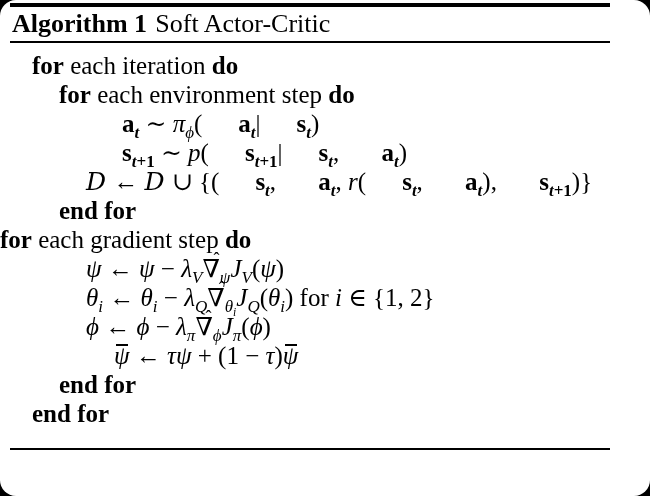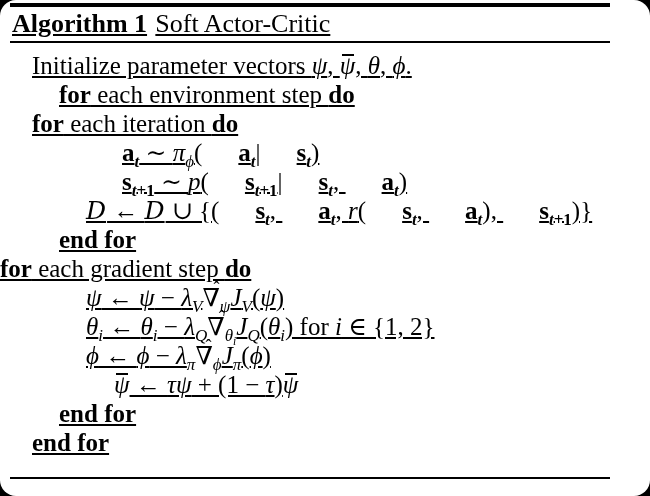--- a/index.html
+++ b/index.html
@@ -8,21 +8,20 @@
     background:var(--bg,#000000);
     overflow:hidden;
     font-family:"Liberation Serif","DejaVu Serif",serif;
   }
   .card{
     position:absolute;inset:0;
     background:var(--card,#ffffff);
     color:var(--ink,#000000);
     border-radius:16px;
     overflow:hidden;
-    text-decoration:underline;
   }
   .rule{background:var(--ink,#000000);margin-left:10px;margin-right:40px;}
   .rule.thick{height:4px;margin-top:3px;}
   .rule.thin{height:2px;}
   .title-row{
     font-size:26px;line-height:30px;
     padding:2px 0 2px 12px;
     white-space:nowrap;
   }
   .alg-label{font-weight:bold;}
@@ -53,23 +52,22 @@
   .rule.bottom{margin-top:20px;}
 </style>
 </head>
 <body>
 
 <div class="card">
   <div class="rule thick"></div>
   <div class="title-row"><span class="alg-label">Algorithm 1</span><span class="alg-name">Soft Actor-Critic</span></div>
   <div class="rule thin"></div>
   <div class="body" id="alg-body">
-      <div class="line" style="padding-left: 32px;"><span class="seg p">Initialize parameter vectors </span><span class="seg m">ψ</span><span class="seg p">, </span><span class="seg m ov">ψ</span><span class="seg p">, </span><span class="seg m">θ</span><span class="seg p">, </span><span class="seg m">ϕ</span><span class="seg p">.</span></div>
+      <div class="line" style="padding-left: 32px;"><span class="seg b">for</span><span class="seg p"> each iteration </span><span class="seg b">do</span></div>
       <div class="line" style="padding-left: 59px;"><span class="seg b">for</span><span class="seg p"> each environment step </span><span class="seg b">do</span></div>
-      <div class="line" style="padding-left: 32px;"><span class="seg b">for</span><span class="seg p"> each iteration </span><span class="seg b">do</span></div>
       <div class="line" style="padding-left: 86px;"><span class="seg mb">a<sub class="msub"><span class="seg m">t</span></sub></span><span class="seg p"> ∼ </span><span class="seg m">π<sub class="msub"><span class="seg m">ϕ</span></sub></span><span class="seg p">(</span><span class="seg mb">a<sub class="msub"><span class="seg m">t</span></sub></span><span class="seg p">|</span><span class="seg mb">s<sub class="msub"><span class="seg m">t</span></sub></span><span class="seg p">)</span></div>
       <div class="line" style="padding-left: 86px;"><span class="seg mb">s<sub class="msub"><span class="seg m">t</span><span class="seg p">+1</span></sub></span><span class="seg p"> ∼ </span><span class="seg m">p</span><span class="seg p">(</span><span class="seg mb">s<sub class="msub"><span class="seg m">t</span><span class="seg p">+1</span></sub></span><span class="seg p">|</span><span class="seg mb">s<sub class="msub"><span class="seg m">t</span></sub></span><span class="seg p">, </span><span class="seg mb">a<sub class="msub"><span class="seg m">t</span></sub></span><span class="seg p">)</span></div>
       <div class="line" style="padding-left: 86px;"><span class="seg cal">D</span><span class="seg p"> ← </span><span class="seg cal">D</span><span class="seg p"> ∪ {(</span><span class="seg mb">s<sub class="msub"><span class="seg m">t</span></sub></span><span class="seg p">, </span><span class="seg mb">a<sub class="msub"><span class="seg m">t</span></sub></span><span class="seg p">, </span><span class="seg m">r</span><span class="seg p">(</span><span class="seg mb">s<sub class="msub"><span class="seg m">t</span></sub></span><span class="seg p">, </span><span class="seg mb">a<sub class="msub"><span class="seg m">t</span></sub></span><span class="seg p">), </span><span class="seg mb">s<sub class="msub"><span class="seg m">t</span><span class="seg p">+1</span></sub></span><span class="seg p">)}</span></div>
       <div class="line" style="padding-left: 59px;"><span class="seg b">end for</span></div>
       <div class="line" style=""><span class="seg b">for</span><span class="seg p"> each gradient step </span><span class="seg b">do</span></div>
       <div class="line" style="padding-left: 86px;"><span class="seg m">ψ</span><span class="seg p"> ← </span><span class="seg m">ψ</span><span class="seg p"> − </span><span class="seg m">λ<sub class="msub"><span class="seg m">V</span></sub></span><span class="seg p hatwrap"><span class="hatmark">ˆ</span>∇<sub class="msub"><span class="seg m">ψ</span></sub></span><span class="seg m">J<sub class="msub"><span class="seg m">V</span></sub></span><span class="seg p">(</span><span class="seg m">ψ</span><span class="seg p">)</span></div>
       <div class="line" style="padding-left: 86px;"><span class="seg m">θ<sub class="msub"><span class="seg m">i</span></sub></span><span class="seg p"> ← </span><span class="seg m">θ<sub class="msub"><span class="seg m">i</span></sub></span><span class="seg p"> − </span><span class="seg m">λ<sub class="msub"><span class="seg m">Q</span></sub></span><span class="seg p hatwrap"><span class="hatmark">ˆ</span>∇<sub class="msub"><span class="seg m">θ<sub class="msub"><span class="seg m">i</span></sub></span></sub></span><span class="seg m">J<sub class="msub"><span class="seg m">Q</span></sub></span><span class="seg p">(</span><span class="seg m">θ<sub class="msub"><span class="seg m">i</span></sub></span><span class="seg p">) for </span><span class="seg m">i</span><span class="seg p"> ∈ {1, 2}</span></div>
       <div class="line" style="padding-left: 86px;"><span class="seg m">ϕ</span><span class="seg p"> ← </span><span class="seg m">ϕ</span><span class="seg p"> − </span><span class="seg m">λ<sub class="msub"><span class="seg m">π</span></sub></span><span class="seg p hatwrap"><span class="hatmark">ˆ</span>∇<sub class="msub"><span class="seg m">ϕ</span></sub></span><span class="seg m">J<sub class="msub"><span class="seg m">π</span></sub></span><span class="seg p">(</span><span class="seg m">ϕ</span><span class="seg p">)</span></div>
       <div class="line" style="padding-left: 114px;"><span class="seg m ov">ψ</span><span class="seg p"> ← </span><span class="seg m">τ</span><span class="seg m">ψ</span><span class="seg p"> + (1 − </span><span class="seg m">τ</span><span class="seg p">)</span><span class="seg m ov">ψ</span></div>
       <div class="line" style="padding-left: 59px;"><span class="seg b">end for</span></div>

